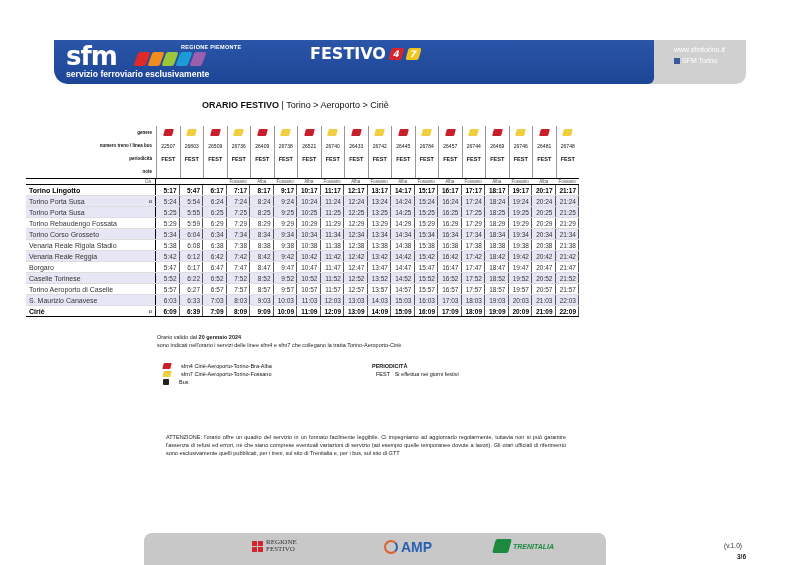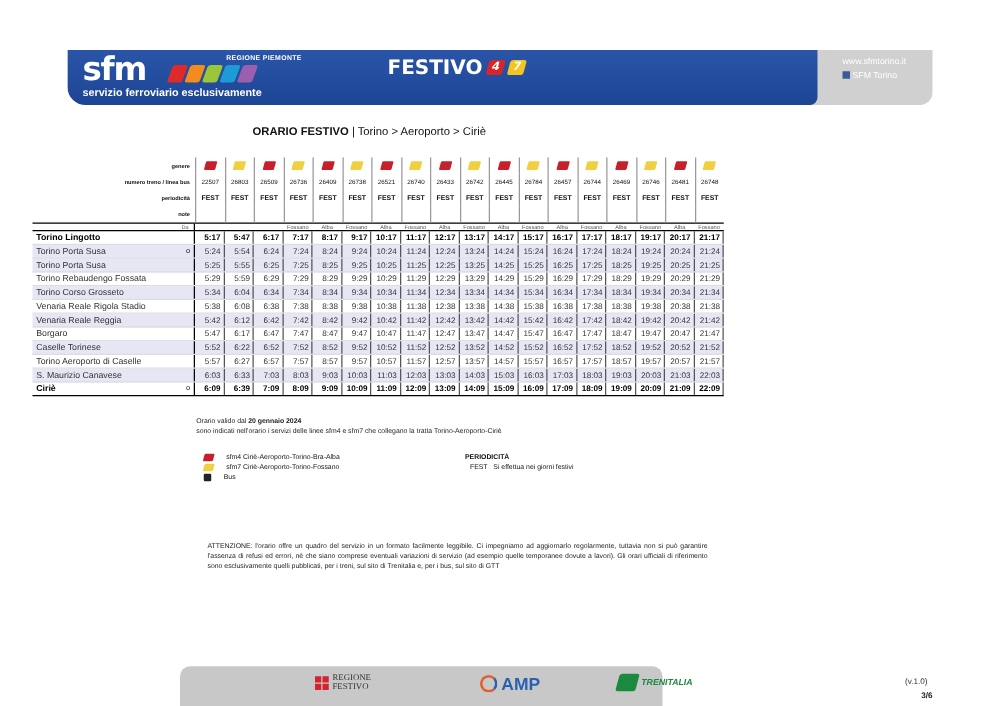--- a/index.html
+++ b/index.html
@@ -53,21 +53,21 @@
   .legend-item { display: flex; align-items: center; gap: 10px; height: 8px; }
   .legend-icon { width: 8px; height: 6px; transform: skewX(-15deg); border-radius: 1px; }
   .bus-icon { width: 6px; height: 6px; background: #222; border-radius: 1px; transform: none; }
   .period { position: absolute; left: 372px; top: 362px; font-size: 5.5px; line-height: 8px; }
   .period-title { font-weight: bold; }
   .period-row { padding-left: 4px; }
 
   .attention { position: absolute; left: 166px; top: 433px; width: 400px; font-size: 5.5px; line-height: 8.2px; text-align: justify; color: #222; }
 
   
-  .footer-bar { position: absolute; left: 144px; top: 533px; width: 386px; height: 32px; background: #c8c8c8; border-radius: 8px 8px 0 0; }
+  .footer-bar { position: absolute; left: 144px; top: 533px; width: 462px; height: 32px; background: #c8c8c8; border-radius: 8px 8px 0 0; }
   .logo { position: absolute; top: 6px; display: flex; align-items: center; gap: 3px; }
   .logo-rp .flag { display: grid; grid-template-columns: 5px 5px; grid-gap: 1px; }
   .logo-rp .flag span { width: 5px; height: 5px; background: #d3242f; }
   .logo-rp .txt { font-family: "Liberation Serif", serif; font-size: 7px; line-height: 7px; color: #333; }
   .logo-amp .circ { width: 14px; height: 14px; border-radius: 50%; border: 2px solid #e06030; border-right-color: #2a60b0; }
   .logo-amp .txt { font-size: 14px; color: #2a60b0; font-weight: bold; }
   .logo-ti .mark { width: 16px; height: 14px; background: #1b8a3e; transform: skewX(-15deg); border-radius: 2px; }
   .logo-ti .txt { font-size: 7px; color: #1b8a3e; font-style: italic; font-weight: bold; }
   .version { position: absolute; left: 724px; top: 542px; font-size: 6.5px; color: #333; text-align: right; }
   .pagenum { position: absolute; left: 737px; top: 553px; font-size: 6.5px; font-weight: bold; color: #222; }

